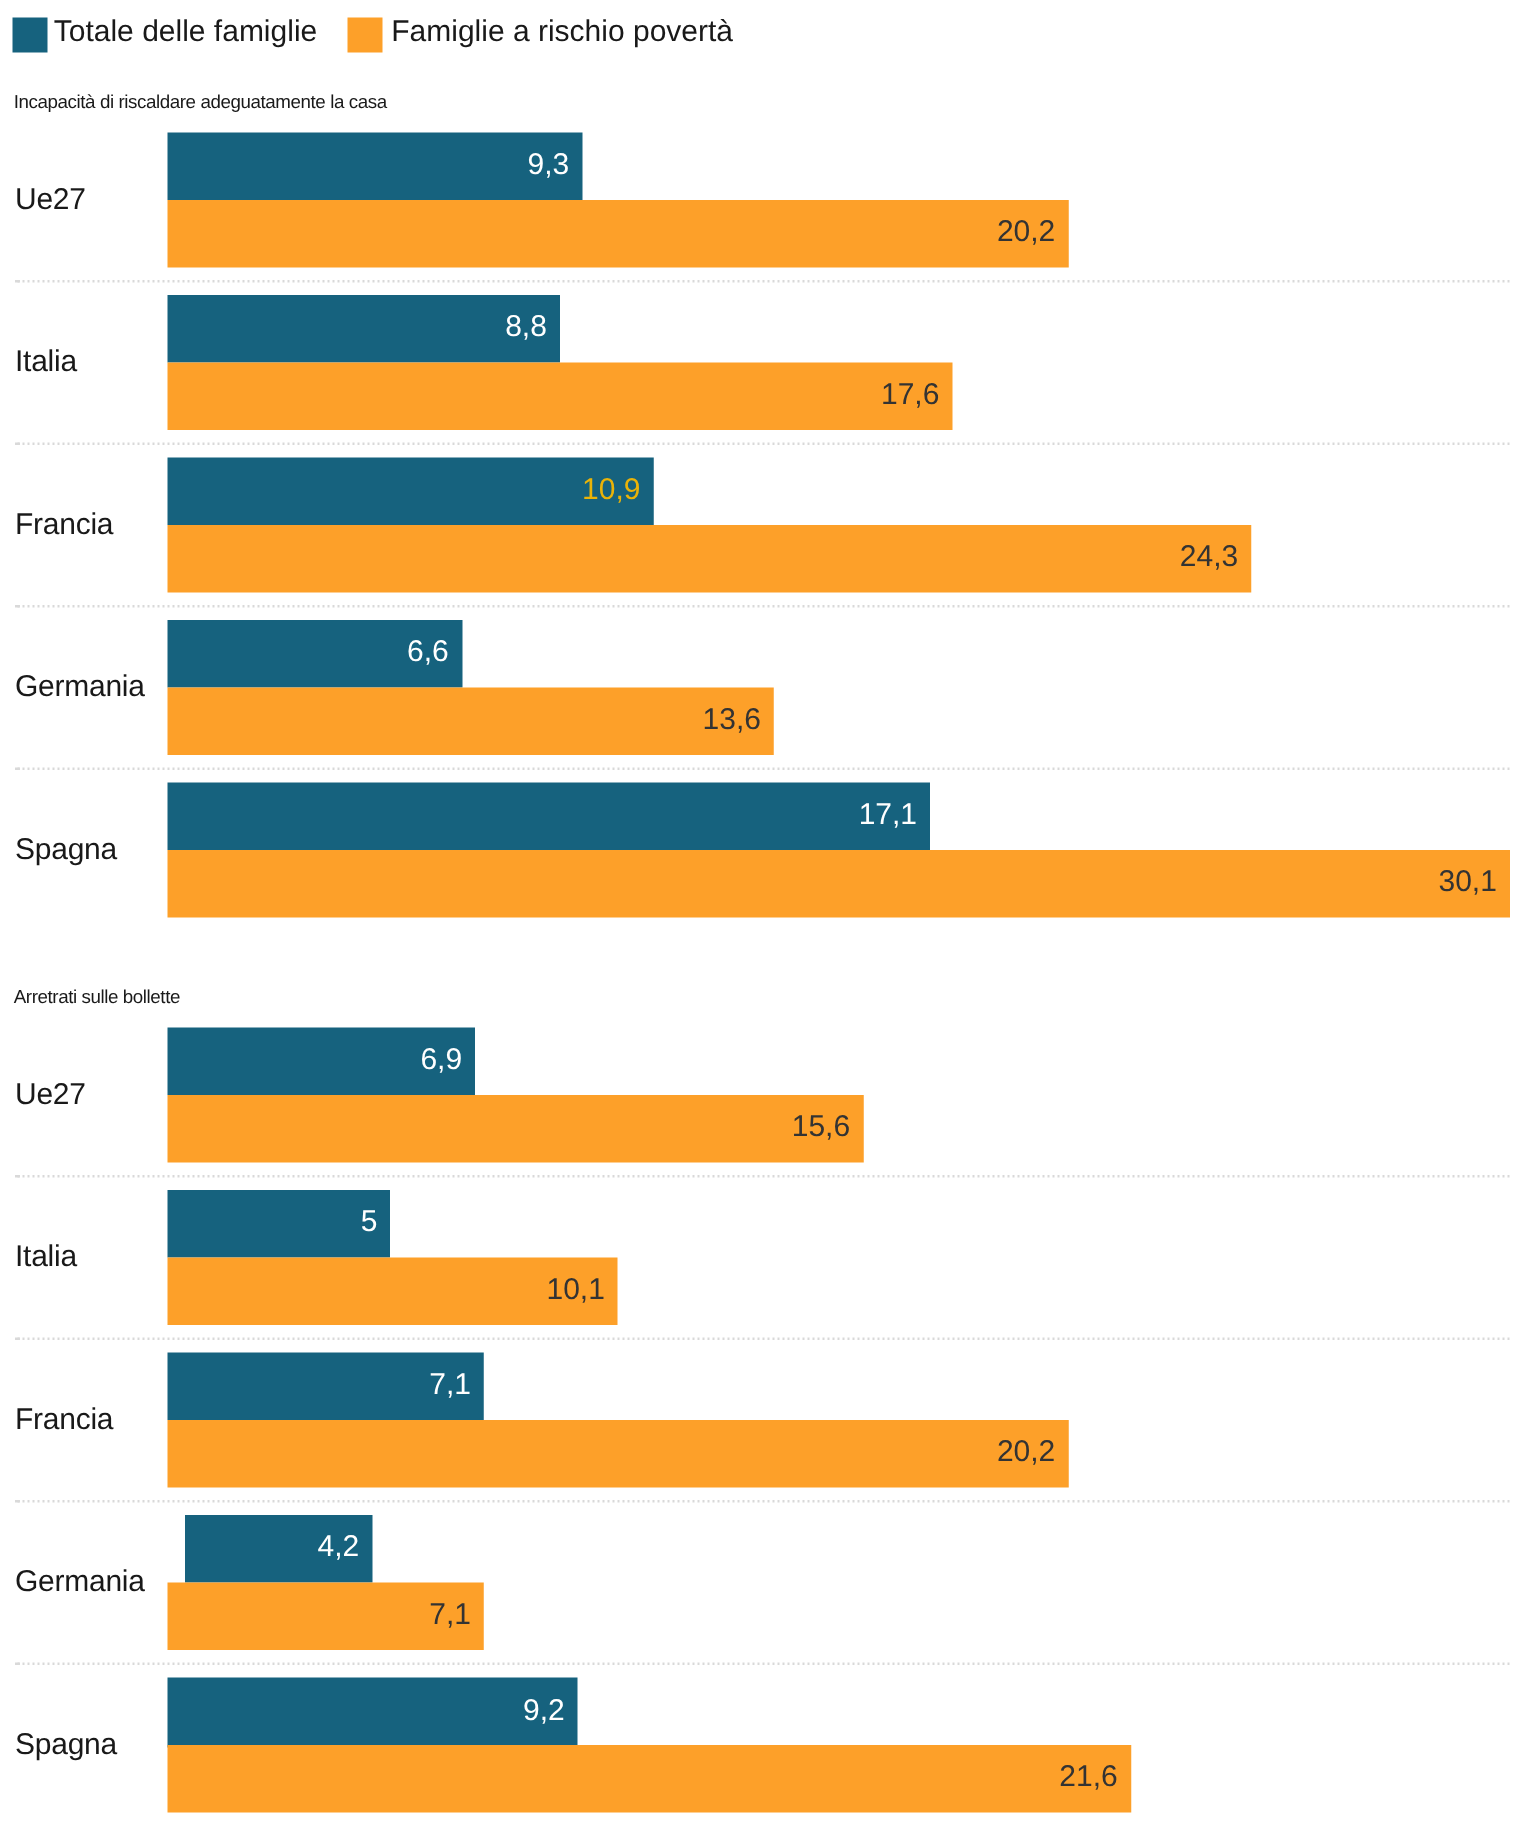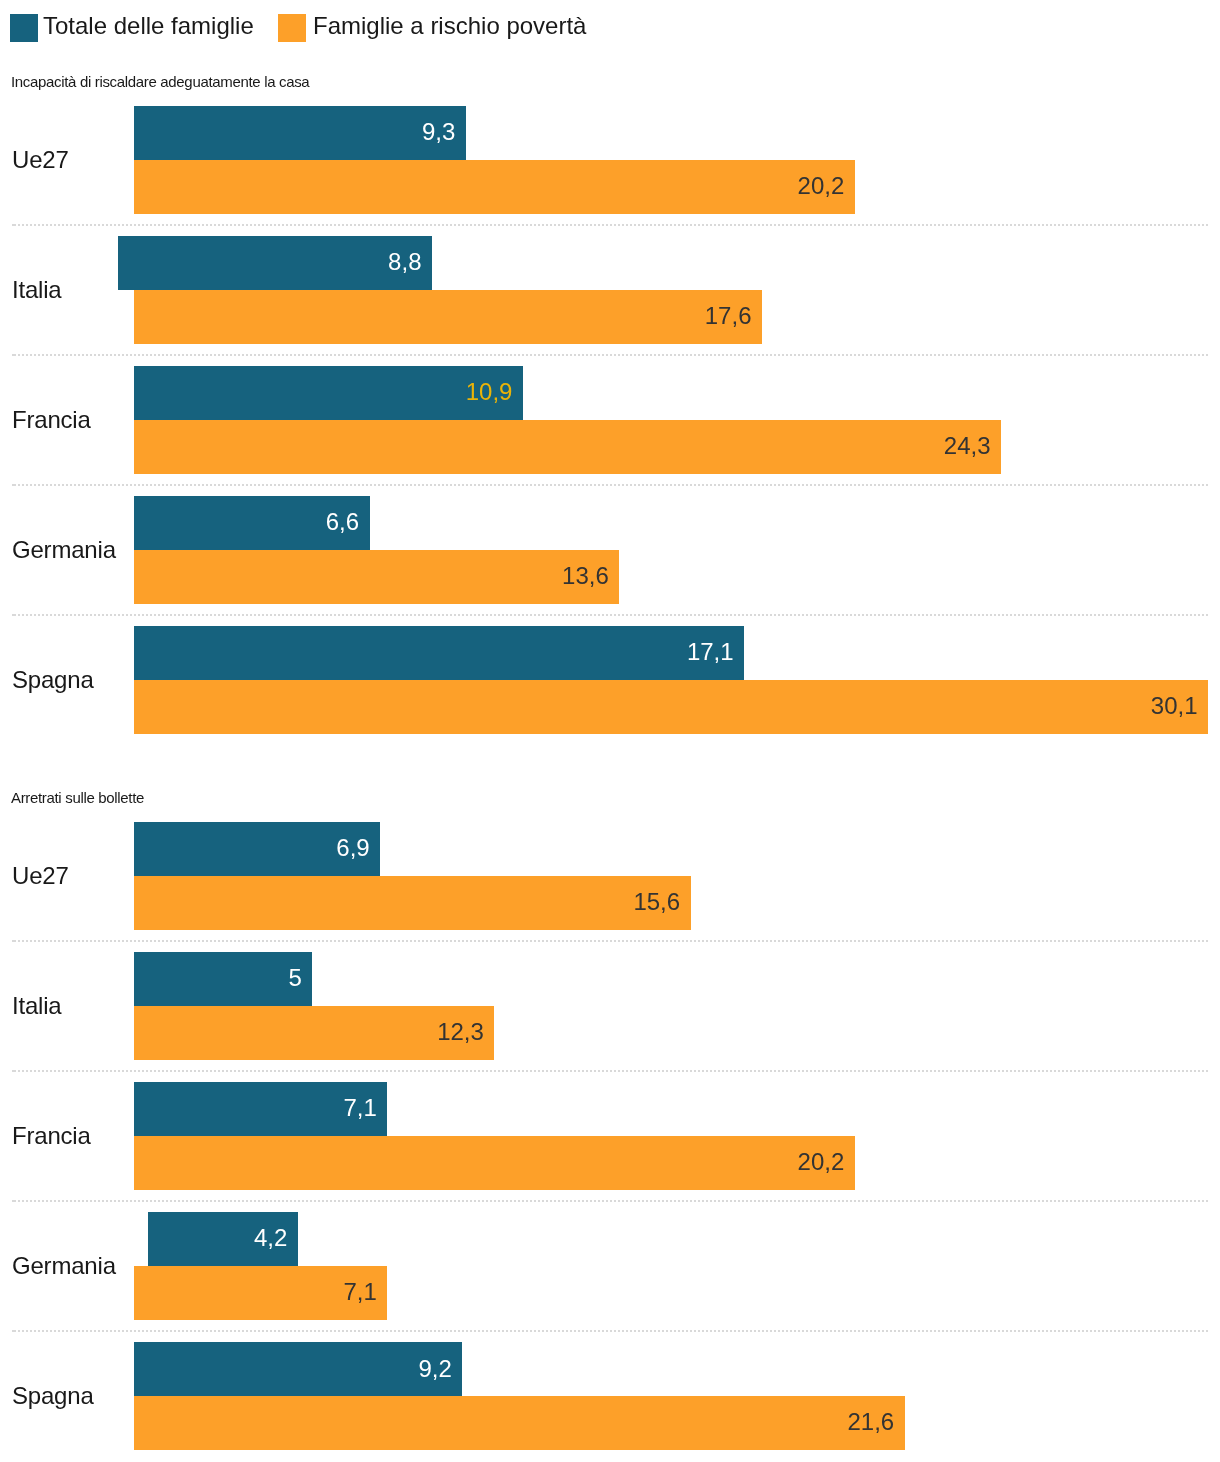--- a/index.html
+++ b/index.html
@@ -106,21 +106,21 @@
         <div class="bar" style="left:134px;top:106px;width:331.83px;height:54px;background:#16627e">
           <span class="bar-value" style="color:#ffffff">9,3</span>
         </div>
         <div class="bar" style="left:134px;top:160px;width:720.76px;height:54px;background:#fda029">
           <span class="bar-value" style="color:#333333">20,2</span>
         </div>
       </div>
       <div class="sep" style="left:12px;width:1196px;top:224px"></div>
       <div class="row">
         <div class="row-label" style="top:277.6px">Italia</div>
-        <div class="bar" style="left:118px;top:236px;width:313.99px;height:54px;background:#16627e">
+        <div class="bar" style="left:134px;top:236px;width:313.99px;height:54px;background:#16627e">
           <span class="bar-value" style="color:#ffffff">8,8</span>
         </div>
         <div class="bar" style="left:134px;top:290px;width:627.99px;height:54px;background:#fda029">
           <span class="bar-value" style="color:#333333">17,6</span>
         </div>
       </div>
       <div class="sep" style="left:12px;width:1196px;top:354px"></div>
       <div class="row">
         <div class="row-label" style="top:407.6px">Francia</div>
         <div class="bar" style="left:134px;top:366px;width:388.92px;height:54px;background:#16627e">
@@ -162,21 +162,21 @@
           <span class="bar-value" style="color:#333333">15,6</span>
         </div>
       </div>
       <div class="sep" style="left:12px;width:1196px;top:940px"></div>
       <div class="row">
         <div class="row-label" style="top:993.6px">Italia</div>
         <div class="bar" style="left:134px;top:952px;width:178.41px;height:54px;background:#16627e">
           <span class="bar-value" style="color:#ffffff">5</span>
         </div>
         <div class="bar" style="left:134px;top:1006px;width:360.38px;height:54px;background:#fda029">
-          <span class="bar-value" style="color:#333333">12,3</span>
+          <span class="bar-value" style="color:#333333">10,1</span>
         </div>
       </div>
       <div class="sep" style="left:12px;width:1196px;top:1070px"></div>
       <div class="row">
         <div class="row-label" style="top:1123.6px">Francia</div>
         <div class="bar" style="left:134px;top:1082px;width:253.34px;height:54px;background:#16627e">
           <span class="bar-value" style="color:#ffffff">7,1</span>
         </div>
         <div class="bar" style="left:134px;top:1136px;width:720.76px;height:54px;background:#fda029">
           <span class="bar-value" style="color:#333333">20,2</span>

